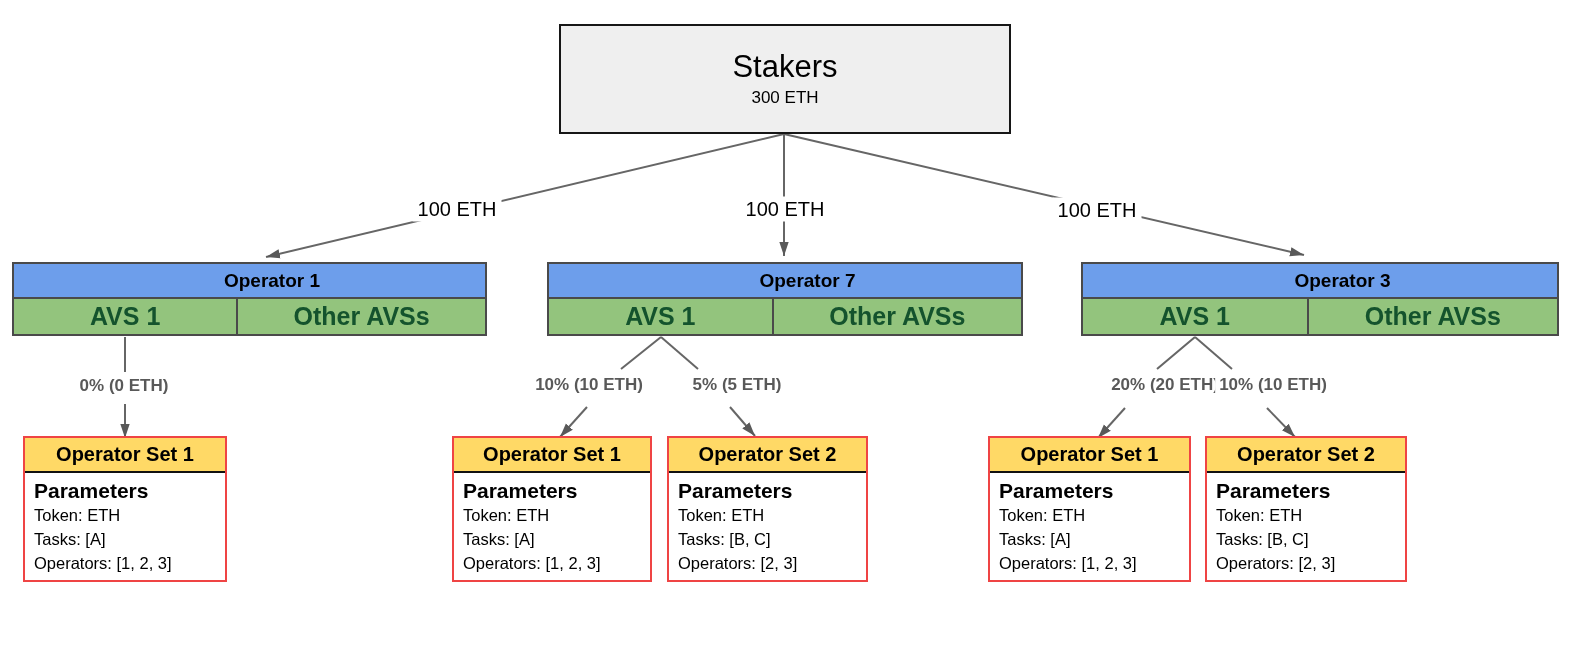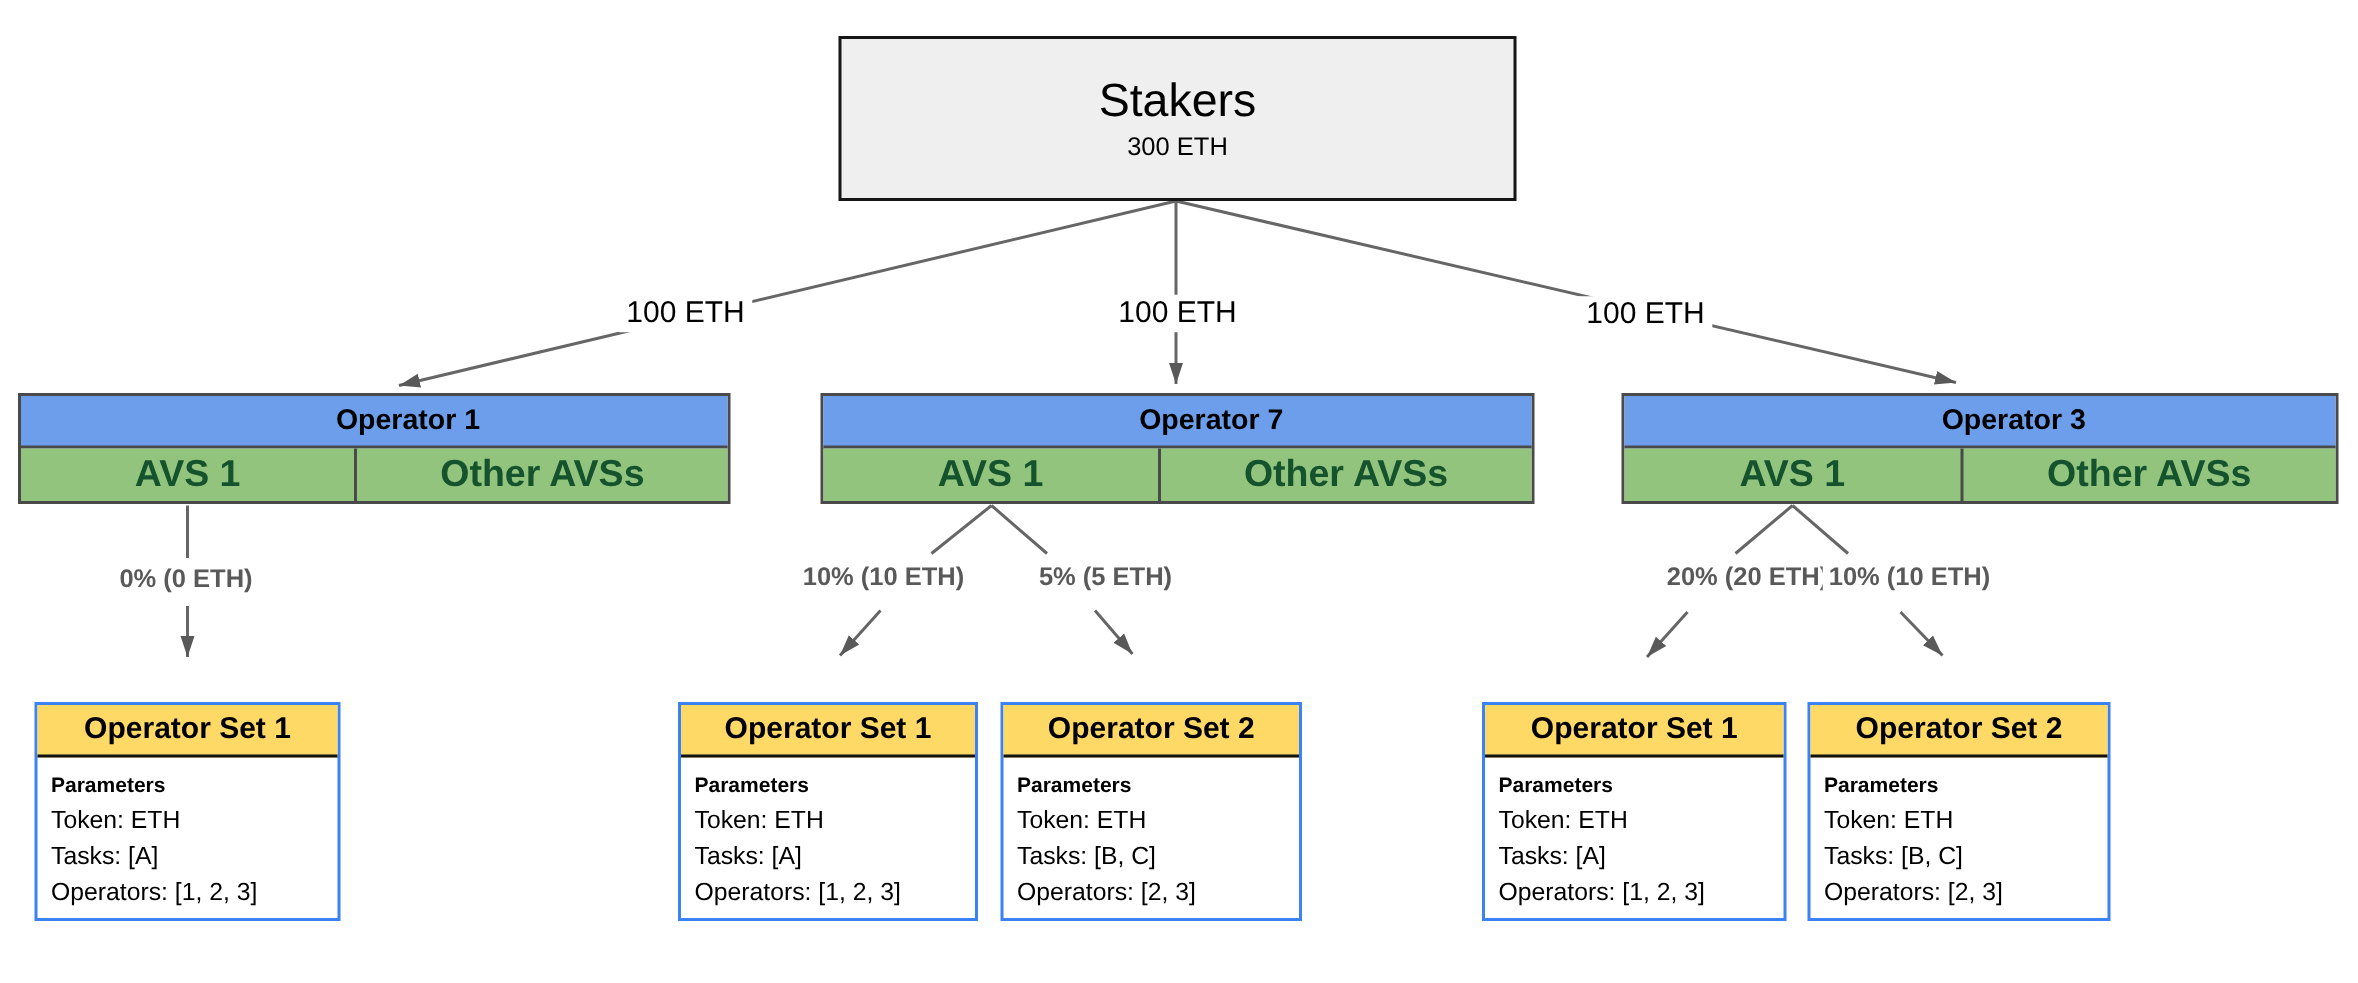--- a/index.html
+++ b/index.html
@@ -54,31 +54,31 @@
 
   
   .pct-label {
     position: absolute; transform: translate(-50%, -50%);
     background: #ffffff; padding: 1px 4px;
     font-size: 17px; font-weight: bold; color: #595959; white-space: nowrap;
   }
 
   
   .set-card {
-    position: absolute; top: 468px;
-    box-sizing: border-box; border: 2px solid #3b82f6; background: #ffffff;
+    position: absolute; top: 436px;
+    box-sizing: border-box; border: 2px solid #ef4444; background: #ffffff;
   }
   .set-header {
     height: 35px; box-sizing: border-box;
     background: #ffd966; border-bottom: 2px solid #111111;
     display: flex; align-items: center; justify-content: center;
     font-size: 20px; font-weight: bold; color: #000;
   }
   .set-body { padding: 6px 9px 5px 9px; }
-  .param-heading { font-size: 14px; font-weight: bold; color: #000; line-height: 24px; }
+  .param-heading { font-size: 21px; font-weight: bold; color: #000; line-height: 24px; }
   .param-line { font-size: 16.5px; color: #000; line-height: 24px; white-space: nowrap; }
 </style>
 </head>
 <body>
 
 <div class="canvas">
 
   <svg class="wires" viewBox="0 0 1572 655">
     <defs>
       <marker id="arrow" viewBox="0 0 9 6" markerWidth="7" markerHeight="6" refX="9" refY="3" orient="auto">

